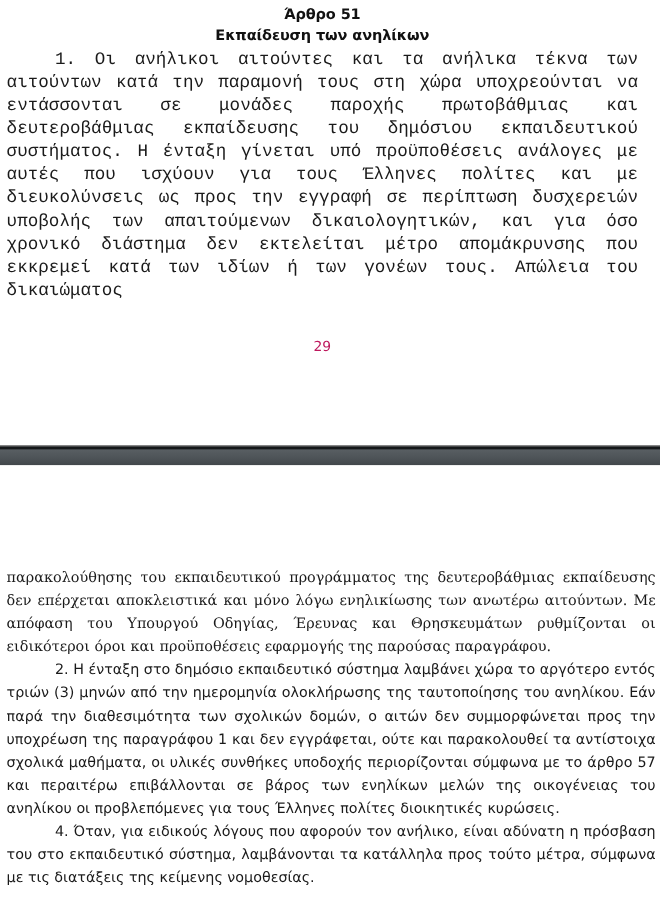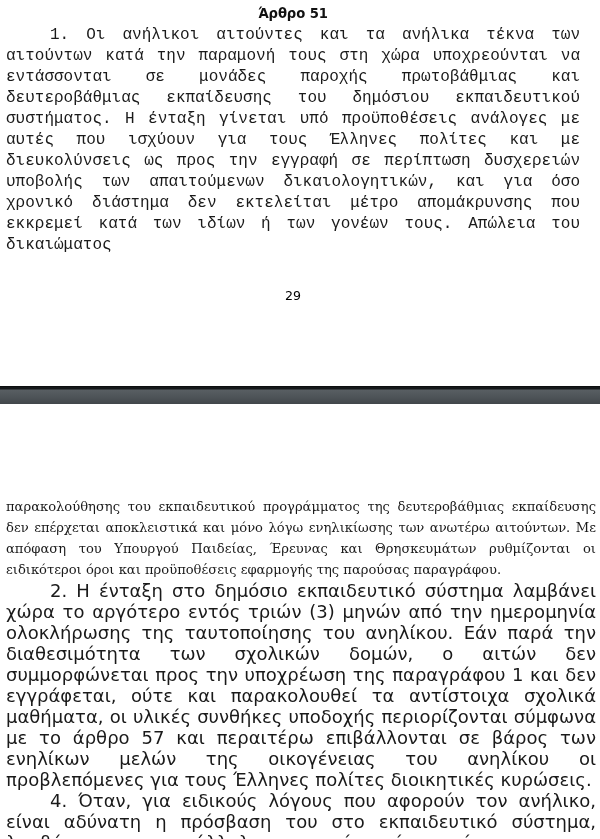--- a/index.html
+++ b/index.html
@@ -55,21 +55,21 @@
   }
   
   .body-par.clipped {
     text-align-last: justify;
   }
 
   .page-number {
     text-align: center;
     font-size: 12.6px;
     line-height: 16px;
-    color: #000000;
+    color: #be185d;
     margin-top: 32px;
   }
 
   
   .page-gap {
     height: 18px;
     background: linear-gradient(to bottom,
                 #15181a 0px, #15181a 2px,
                 #585e62 3px, #4e5458 10px,
                 #41464a 17px, #2c3033 18px);
@@ -83,44 +83,45 @@
   .page-two {
     padding: 0 4px 0 6px;
   }
   .page-two .body-par {
     font-family: "DejaVu Serif", serif;
     font-size: 13.1px;
     line-height: 21px;
   }
   .page-two .body-par.sans {
     font-family: "DejaVu Sans", sans-serif;
-    font-size: 18px;
+    font-size: 13px;
   }
   .body-par.continued { text-indent: 0; }
 </style>
 </head>
 <body>
 
 <div class="viewer">
 
   <div class="page page-one">
 
     <div>
       <div class="doc-title">Άρθρο 51</div>
+      <div class="doc-title">Εκπαίδευση των ανηλίκων</div>
     </div>
 
     <p class="body-par clipped">1. Οι ανήλικοι αιτούντες και τα ανήλικα τέκνα των αιτούντων κατά την παραμονή τους στη χώρα υποχρεούνται να εντάσσονται σε μονάδες παροχής πρωτοβάθμιας και δευτεροβάθμιας εκπαίδευσης του δημόσιου εκπαιδευτικού συστήματος. Η ένταξη γίνεται υπό προϋποθέσεις ανάλογες με αυτές που ισχύουν για τους Έλληνες πολίτες και με διευκολύνσεις ως προς την εγγραφή σε περίπτωση δυσχερειών υποβολής των απαιτούμενων δικαιολογητικών, και για όσο χρονικό διάστημα δεν εκτελείται μέτρο απομάκρυνσης που εκκρεμεί κατά των ιδίων ή των γονέων τους. Απώλεια του δικαιώματος</p>
 
     <div class="page-number">29</div>
   </div>
 
   <div class="gap-spacer-top"></div>
   <div class="page-gap"></div>
   <div class="gap-spacer-bottom"></div>
 
   <div class="page page-two">
-    <p class="body-par continued">παρακολούθησης του εκπαιδευτικού προγράμματος της δευτεροβάθμιας εκπαίδευσης δεν επέρχεται αποκλειστικά και μόνο λόγω ενηλικίωσης των ανωτέρω αιτούντων. Με απόφαση του Υπουργού Παιδείας, Έρευνας και Θρησκευμάτων ρυθμίζονται οι ειδικότεροι όροι και προϋποθέσεις εφαρμογής της παρούσας παραγράφου.</p>
+    <p class="body-par continued">παρακολούθησης του εκπαιδευτικού προγράμματος της δευτεροβάθμιας εκπαίδευσης δεν επέρχεται αποκλειστικά και μόνο λόγω ενηλικίωσης των ανωτέρω αιτούντων. Με απόφαση του Υπουργού Οδηγίας, Έρευνας και Θρησκευμάτων ρυθμίζονται οι ειδικότεροι όροι και προϋποθέσεις εφαρμογής της παρούσας παραγράφου.</p>
     <p class="body-par sans">2. Η ένταξη στο δημόσιο εκπαιδευτικό σύστημα λαμβάνει χώρα το αργότερο εντός τριών (3) μηνών από την ημερομηνία ολοκλήρωσης της ταυτοποίησης του ανηλίκου. Εάν παρά την διαθεσιμότητα των σχολικών δομών, ο αιτών δεν συμμορφώνεται προς την υποχρέωση της παραγράφου 1 και δεν εγγράφεται, ούτε και παρακολουθεί τα αντίστοιχα σχολικά μαθήματα,  οι υλικές συνθήκες υποδοχής περιορίζονται σύμφωνα με το άρθρο 57 και περαιτέρω επιβάλλονται σε βάρος των ενηλίκων μελών της οικογένειας του ανηλίκου οι προβλεπόμενες για τους Έλληνες πολίτες διοικητικές κυρώσεις.</p>
     <p class="body-par sans">4. Όταν, για ειδικούς λόγους που αφορούν τον ανήλικο, είναι αδύνατη η πρόσβαση του στο εκπαιδευτικό σύστημα, λαμβάνονται τα κατάλληλα προς τούτο μέτρα, σύμφωνα με τις διατάξεις της κείμενης νομοθεσίας.</p>
 
   </div>
 
 </div>
 
 </body></html>

